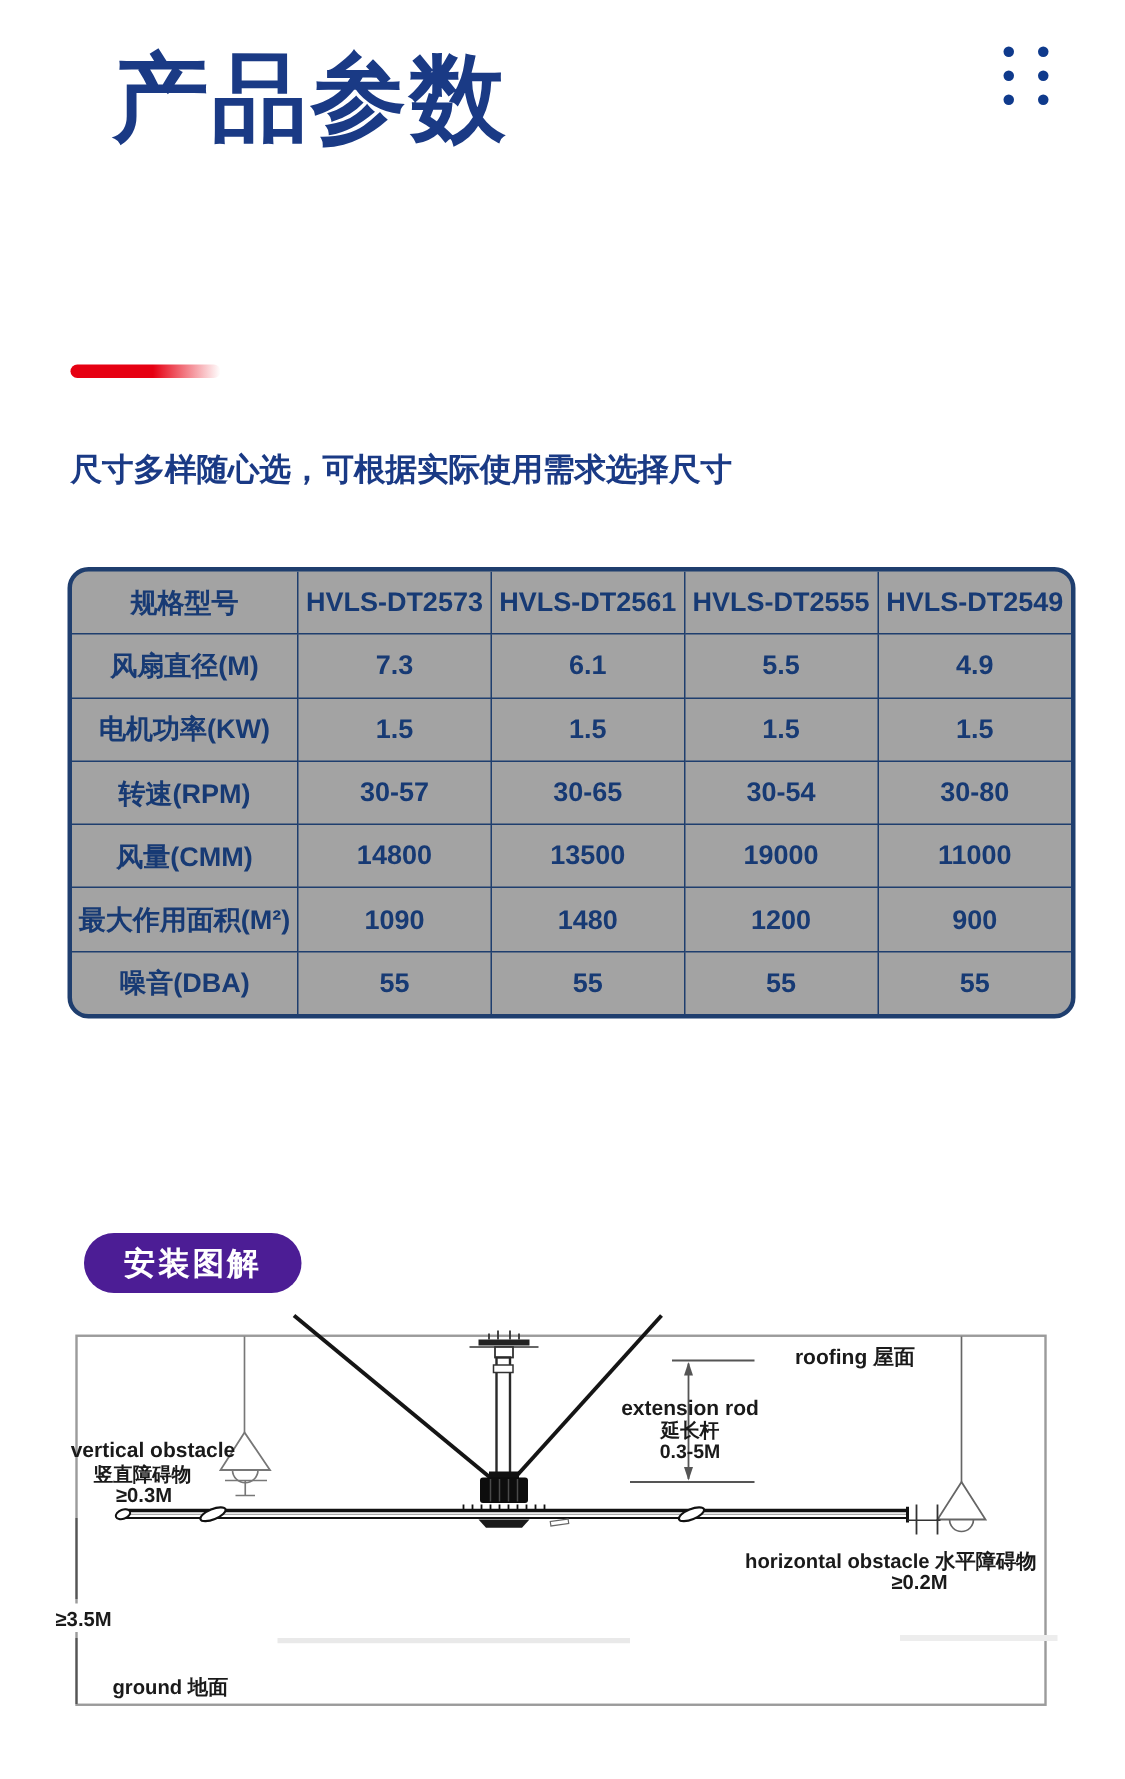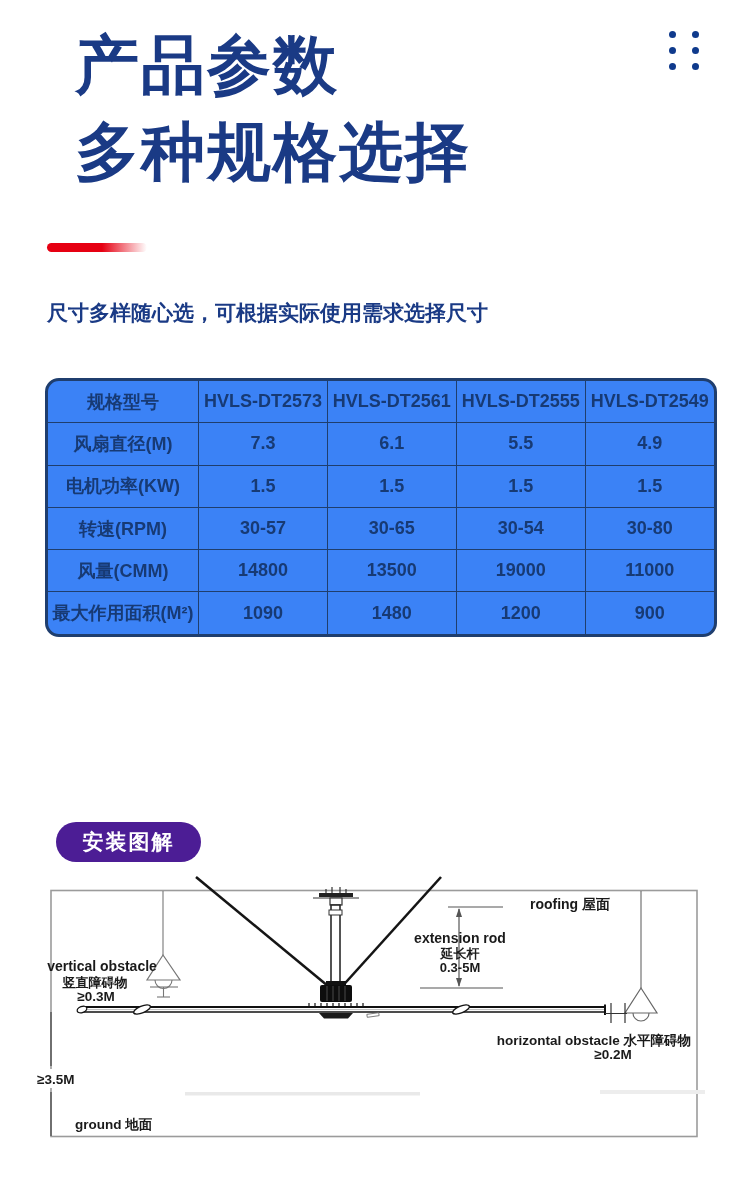--- a/index.html
+++ b/index.html
@@ -14,21 +14,21 @@
   .dots{position:absolute;left:669px;top:31px;width:32px;display:grid;
         grid-template-columns:repeat(2,1fr);grid-row-gap:9px;grid-column-gap:13px;}
   .dots span{width:7px;height:7px;border-radius:50%;background:#0f3a8c;display:block;}
   
   .accent-bar{position:absolute;left:47px;top:243px;width:100px;height:9px;border-radius:5px;
     background:linear-gradient(to right,#e60012 0%,#e60012 55%,rgba(230,0,18,0) 100%);}
   
   .subtitle{position:absolute;left:47px;top:299px;font-size:21px;font-weight:600;color:#1a3a85;white-space:nowrap;}
   
   .spec-table-wrap{position:absolute;left:45px;top:378px;width:666px;
-    border:3px solid #1f3e6e;border-radius:14px;overflow:hidden;background:#3b82f6;}
+    border:3px solid #1f3e6e;border-radius:14px;overflow:hidden;background:#a3a3a3;}
   table.spec{width:100%;border-collapse:collapse;border-style:hidden;table-layout:fixed;}
   table.spec th,table.spec td{
     border:1.6px solid #1f3e6e;height:41.3px;text-align:center;vertical-align:middle;
     font-size:18px;font-weight:bold;color:#173a74;padding:0 2px;}
   table.spec col.c0{width:22.6%;}
   table.spec col.cn{width:19.35%;}
   
   .install-badge{position:absolute;left:56px;top:822px;width:145px;height:40px;border-radius:21px;
     background:#4c1d95;color:#fff;font-size:21px;font-weight:bold;letter-spacing:2px;
     display:flex;align-items:center;justify-content:center;}
@@ -36,21 +36,20 @@
   .diagram{position:absolute;left:35px;top:876px;}
   .dg-en{font-family:"Liberation Sans","DejaVu Sans",sans-serif;font-weight:bold;fill:#1a1a1a;}
 </style>
 </head>
 <body>
 
 <div class="page">
 
   <div class="title-block">
     <div class="title-line">产品参数</div>
-    <div class="title-line">多种规格选择</div>
   </div>
 
   <div class="dots">
     <span></span>
       <span></span>
     <span></span>
       <span></span>
     <span></span>
       <span></span>
   </div>
@@ -105,20 +104,27 @@
             <td>13500</td>
             <td>19000</td>
             <td>11000</td>
           </tr>
           <tr>
             <th>最大作用面积(M²)</th>
             <td>1090</td>
             <td>1480</td>
             <td>1200</td>
             <td>900</td>
+          </tr>
+          <tr>
+            <th>噪音(DBA)</th>
+            <td>55</td>
+            <td>55</td>
+            <td>55</td>
+            <td>55</td>
           </tr>
         </tbody>
     </table>
   </div>
 
   <div class="install-badge">
     <span>安装图解</span>
   </div>
 
   <svg class="diagram" width="680" height="272" viewBox="0 0 680 272">

